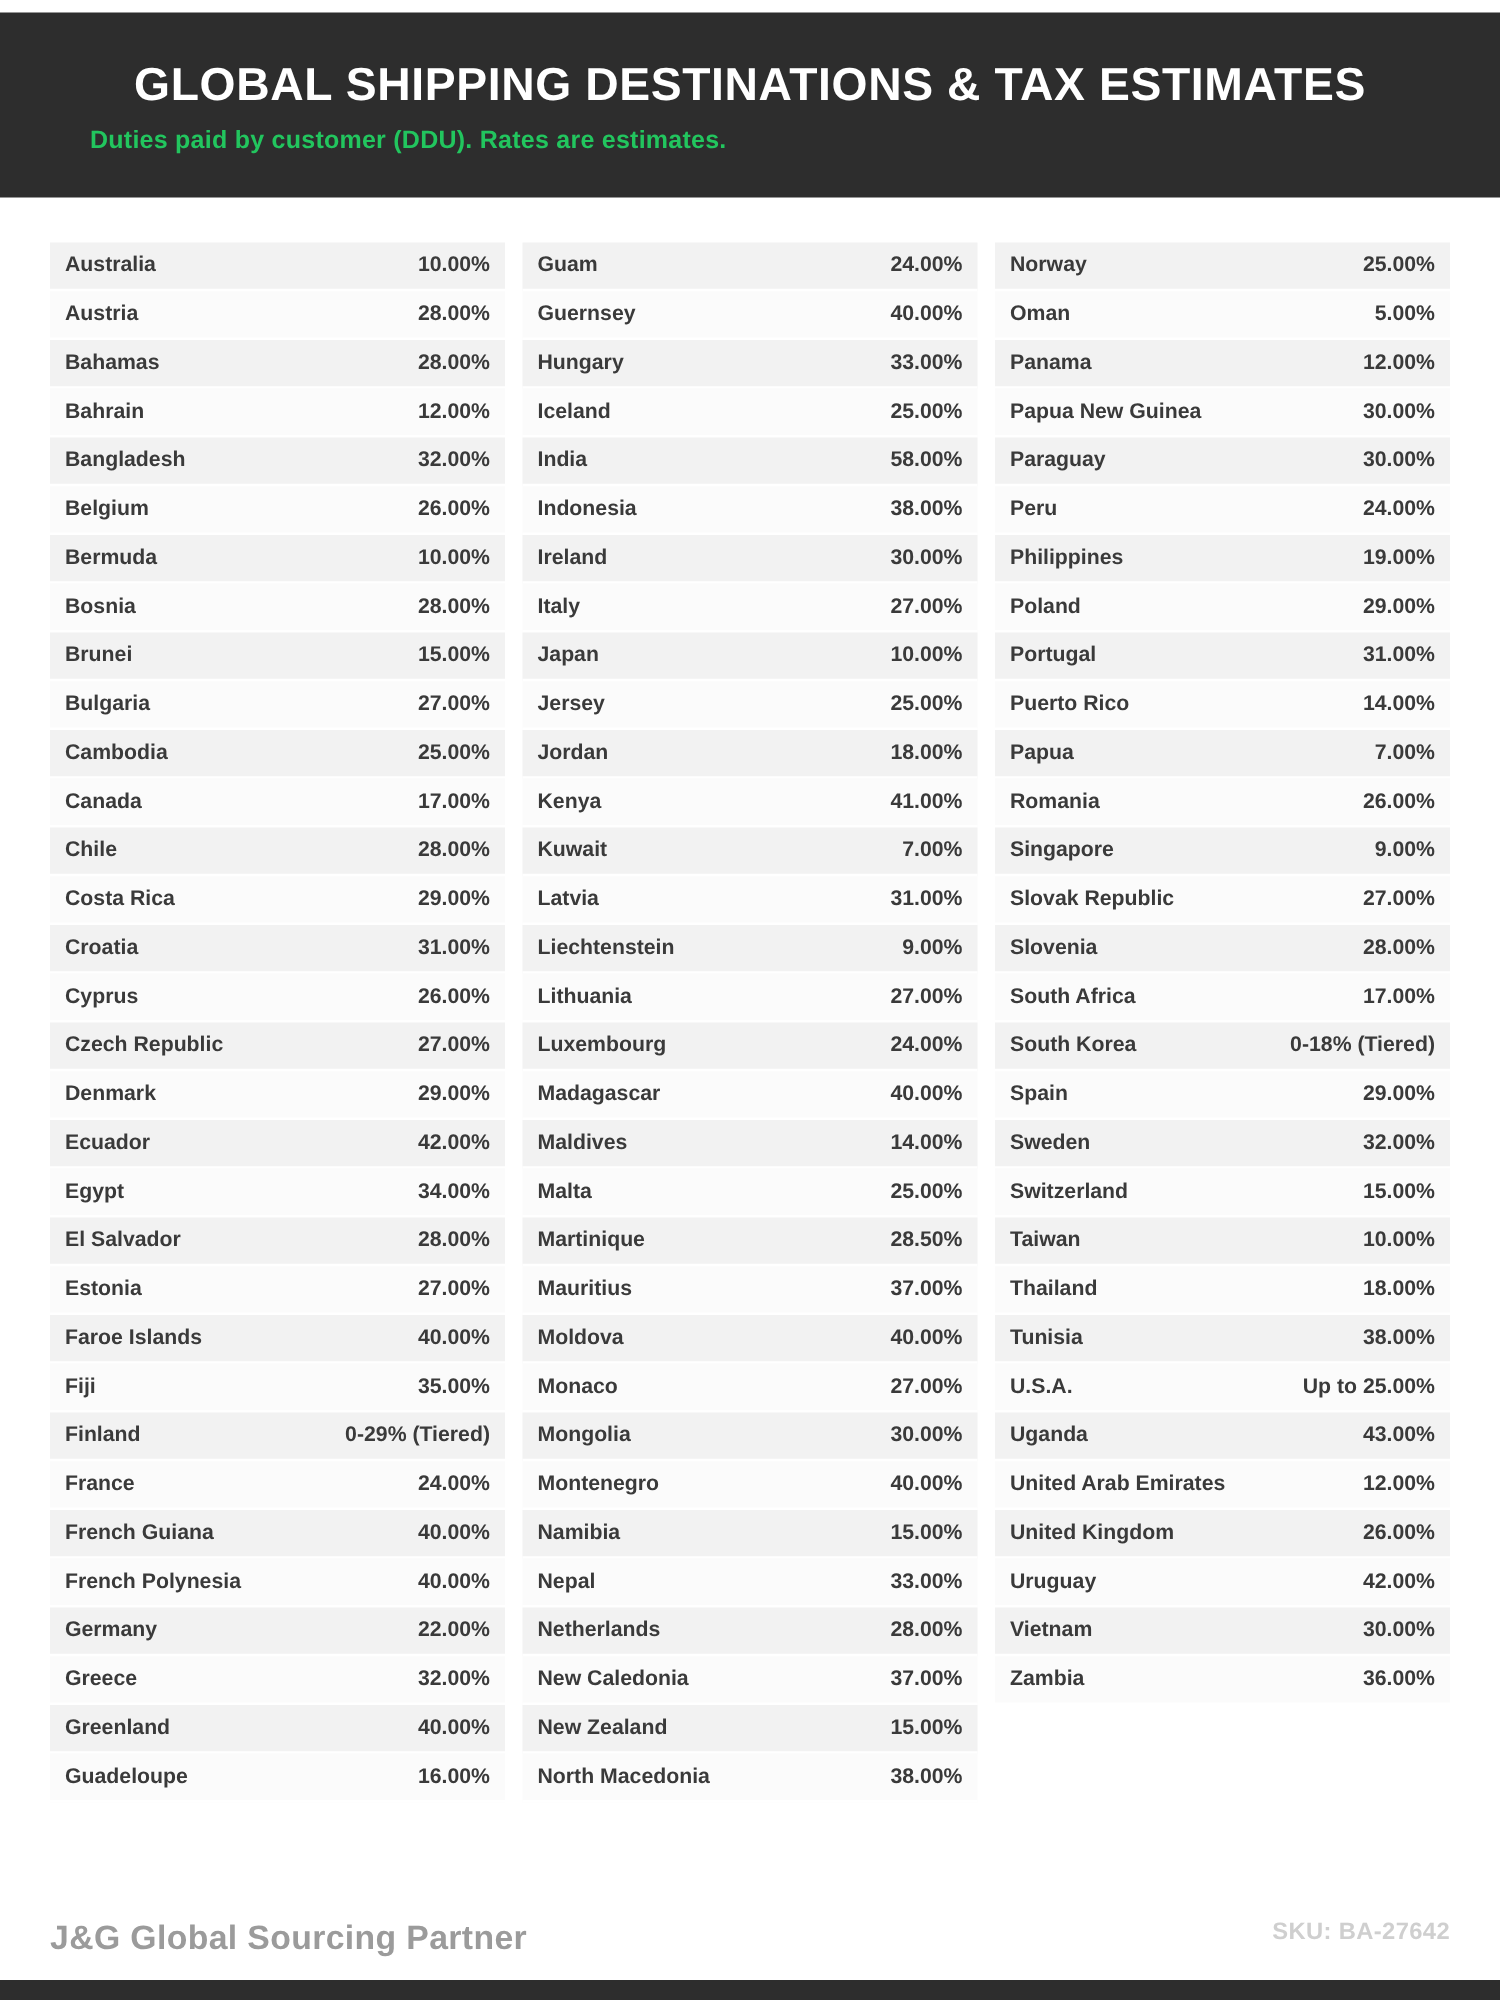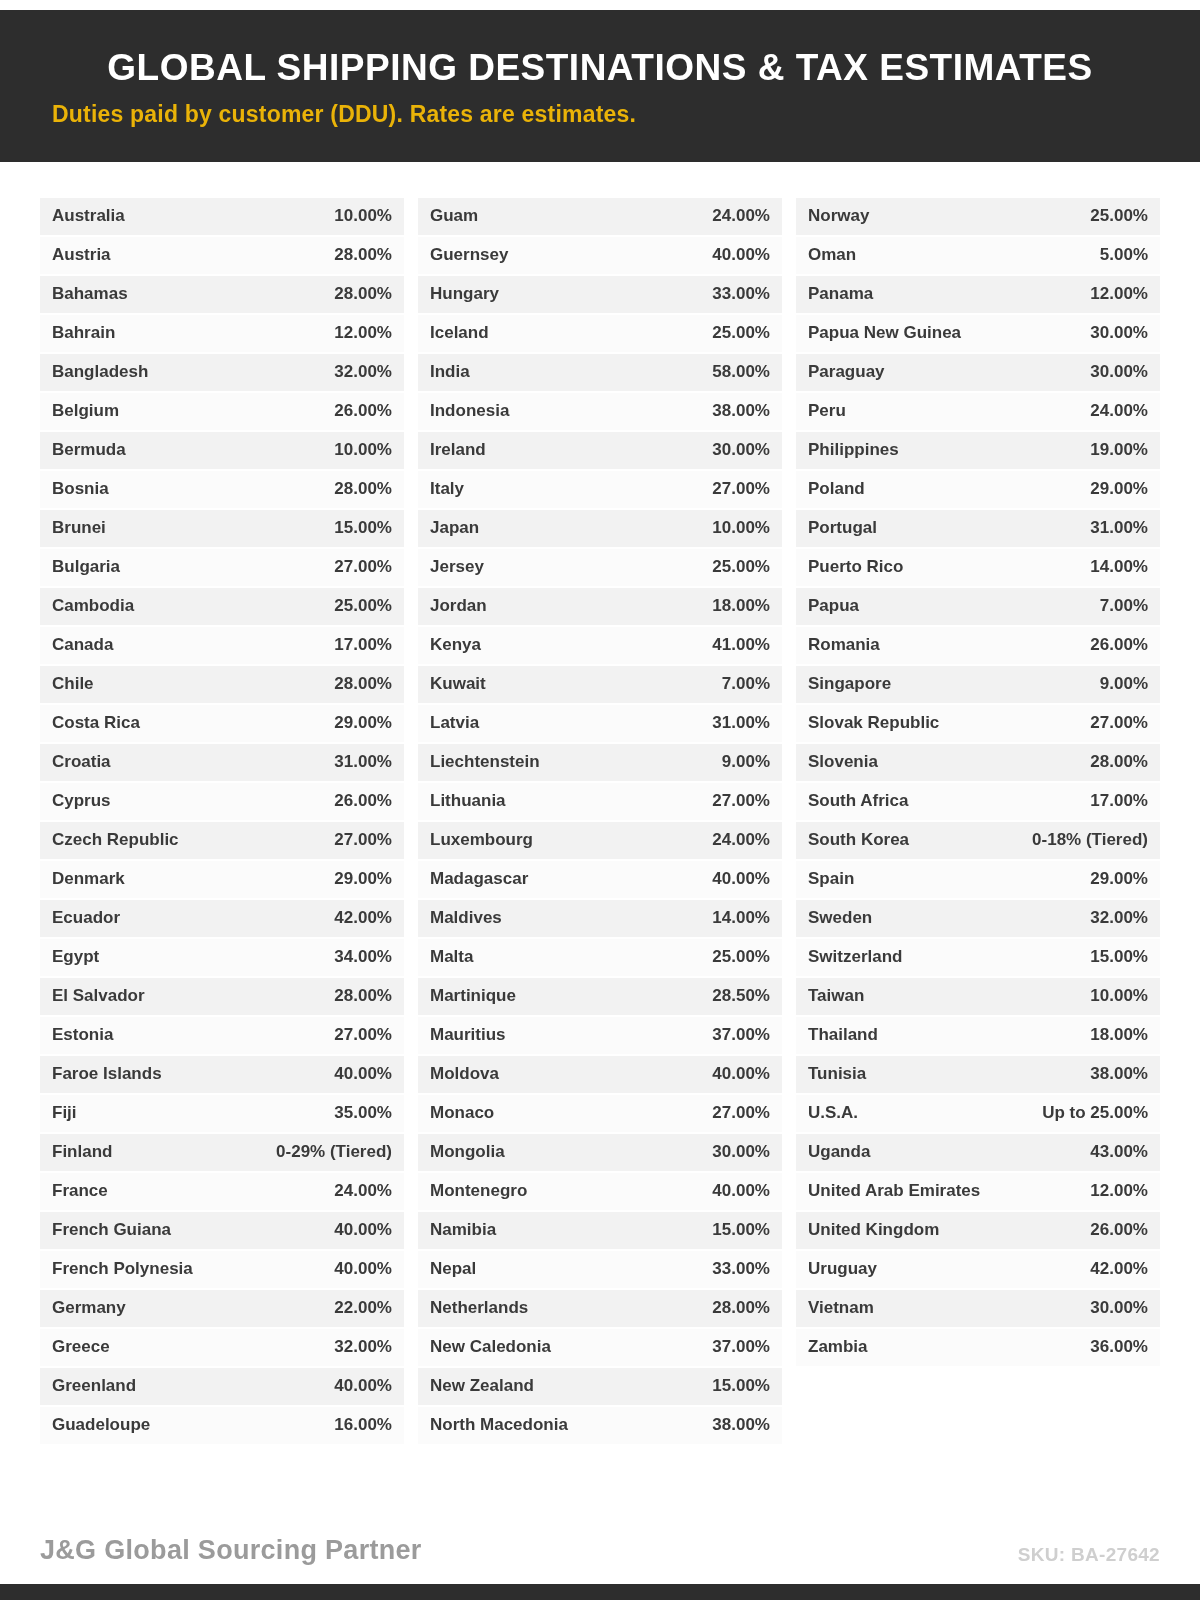--- a/index.html
+++ b/index.html
@@ -26,25 +26,26 @@
   }
   .header h1 {
     color: #ffffff;
     font-size: 37px;
     font-weight: 800;
     letter-spacing: 0.5px;
     line-height: 1.1;
     text-align: center;
   }
   .header p {
-    color: #eab308;
-    font-size: 23px;
+    color: #22c55e;
+    font-size: 20px;
     font-weight: 700;
     margin-top: 12px;
     letter-spacing: 0.2px;
+    margin-left: 20px;
   }
   .columns {
     display: flex;
     gap: 14px;
     padding: 36px 40px 0 40px;
     align-items: flex-start;
     flex: 1;
     justify-content: center;
   }
   .col {
@@ -71,21 +72,20 @@
   .rate {
     color: #3a3a3a;
     font-size: 17px;
     font-weight: 700;
     white-space: nowrap;
     text-align: right;
   }
   .footer {
     display: flex;
     justify-content: space-between;
-    align-items: flex-end;
     padding: 0 40px 18px 40px;
   }
   .brand {
     color: #9b9b9b;
     font-size: 27px;
     font-weight: 800;
     letter-spacing: 0.3px;
   }
   .sku {
     color: #cfcfcf;

